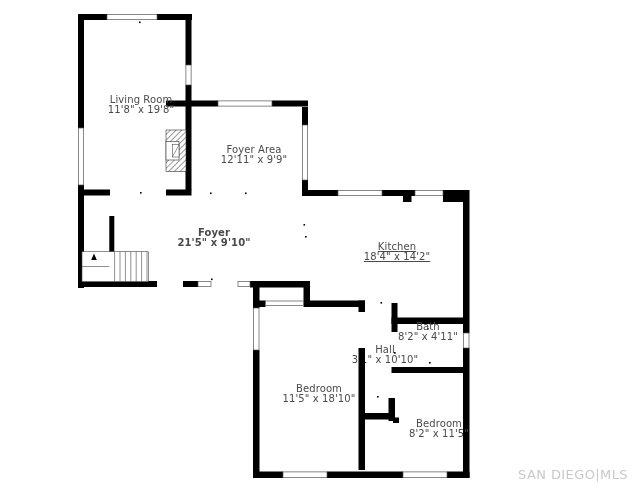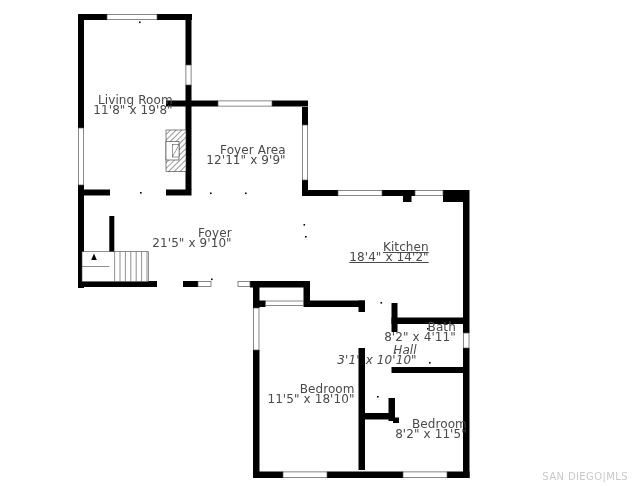--- a/index.html
+++ b/index.html
@@ -8,48 +8,49 @@
     width:640px;height:486px;
     background:#ffffff;
     overflow:hidden;
     font-family:"DejaVu Sans","Liberation Sans",sans-serif;
   }
   #plan-svg{position:absolute;left:0;top:0;z-index:1;}
   .room-label{
     position:absolute;
     z-index:2;
     transform:translate(-50%,-50%);
-    text-align:right;
+    text-align:center;
     color:#4a4a4a;
-    font-size:12px;
+    font-size:10px;
     line-height:10px;
     white-space:nowrap;
     letter-spacing:0.1px;
+    margin-left:8px;
   }
   .room-label .rname{display:block;}
   .room-label .rdims{display:block;}
   
   #lbl-living-room{left:133px;top:105px;}
   #lbl-dining-area{left:246px;top:155px;}
-  #lbl-foyer{left:192px;top:238px;}
+  #lbl-foyer{left:206px;top:238px;font-weight:bold;}
   #lbl-kitchen{left:389px;top:252px;text-decoration:underline;}
   #lbl-bedroom-left{left:311px;top:394px;}
-  #lbl-hall{left:377px;top:355px;font-style:italic;}
+  #lbl-hall{left:377px;top:355px;}
   #lbl-bath{left:420px;top:332px;}
   #lbl-bedroom-right{left:431px;top:429px;}
   
   #hall-wall-cover{
     position:absolute;z-index:3;
     left:358.5px;top:348px;width:6.5px;height:16px;
     background:#000;
   }
   #watermark{
     position:absolute;z-index:4;
     right:12px;bottom:4px;
-    font-size:10px;
+    font-size:13px;
     color:#c9c9c9;
     letter-spacing:0.4px;
   }
 </style>
 </head>
 <body>
 
 <div id="stage">
 
   <svg id="plan-svg" width="640" height="486" viewBox="0 0 640 486">

